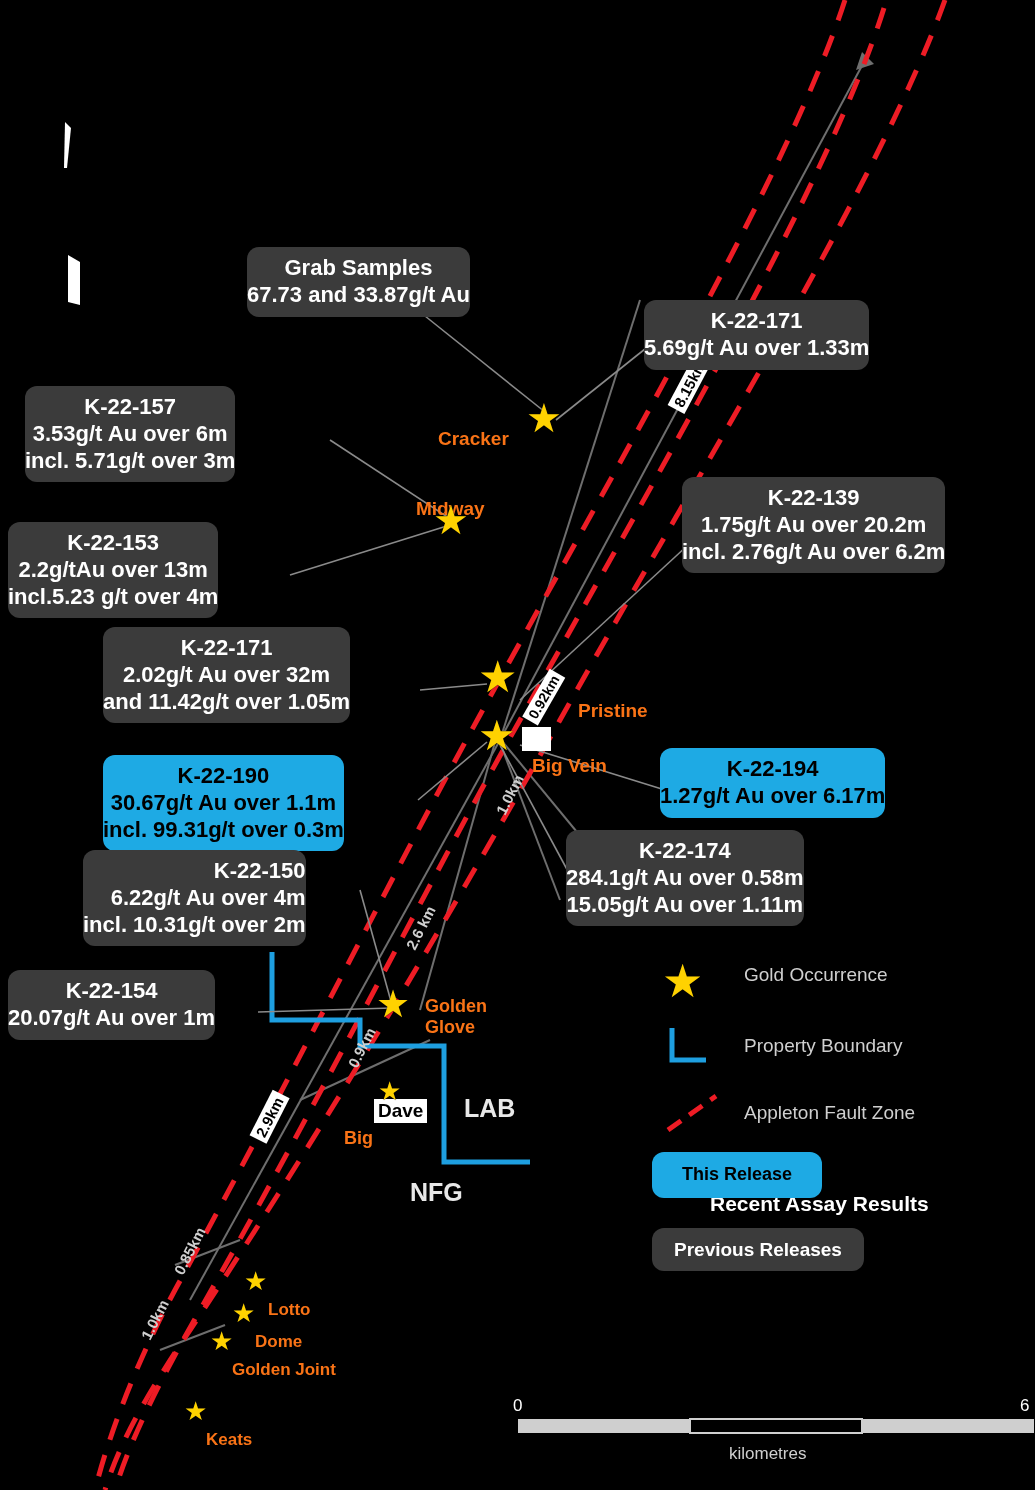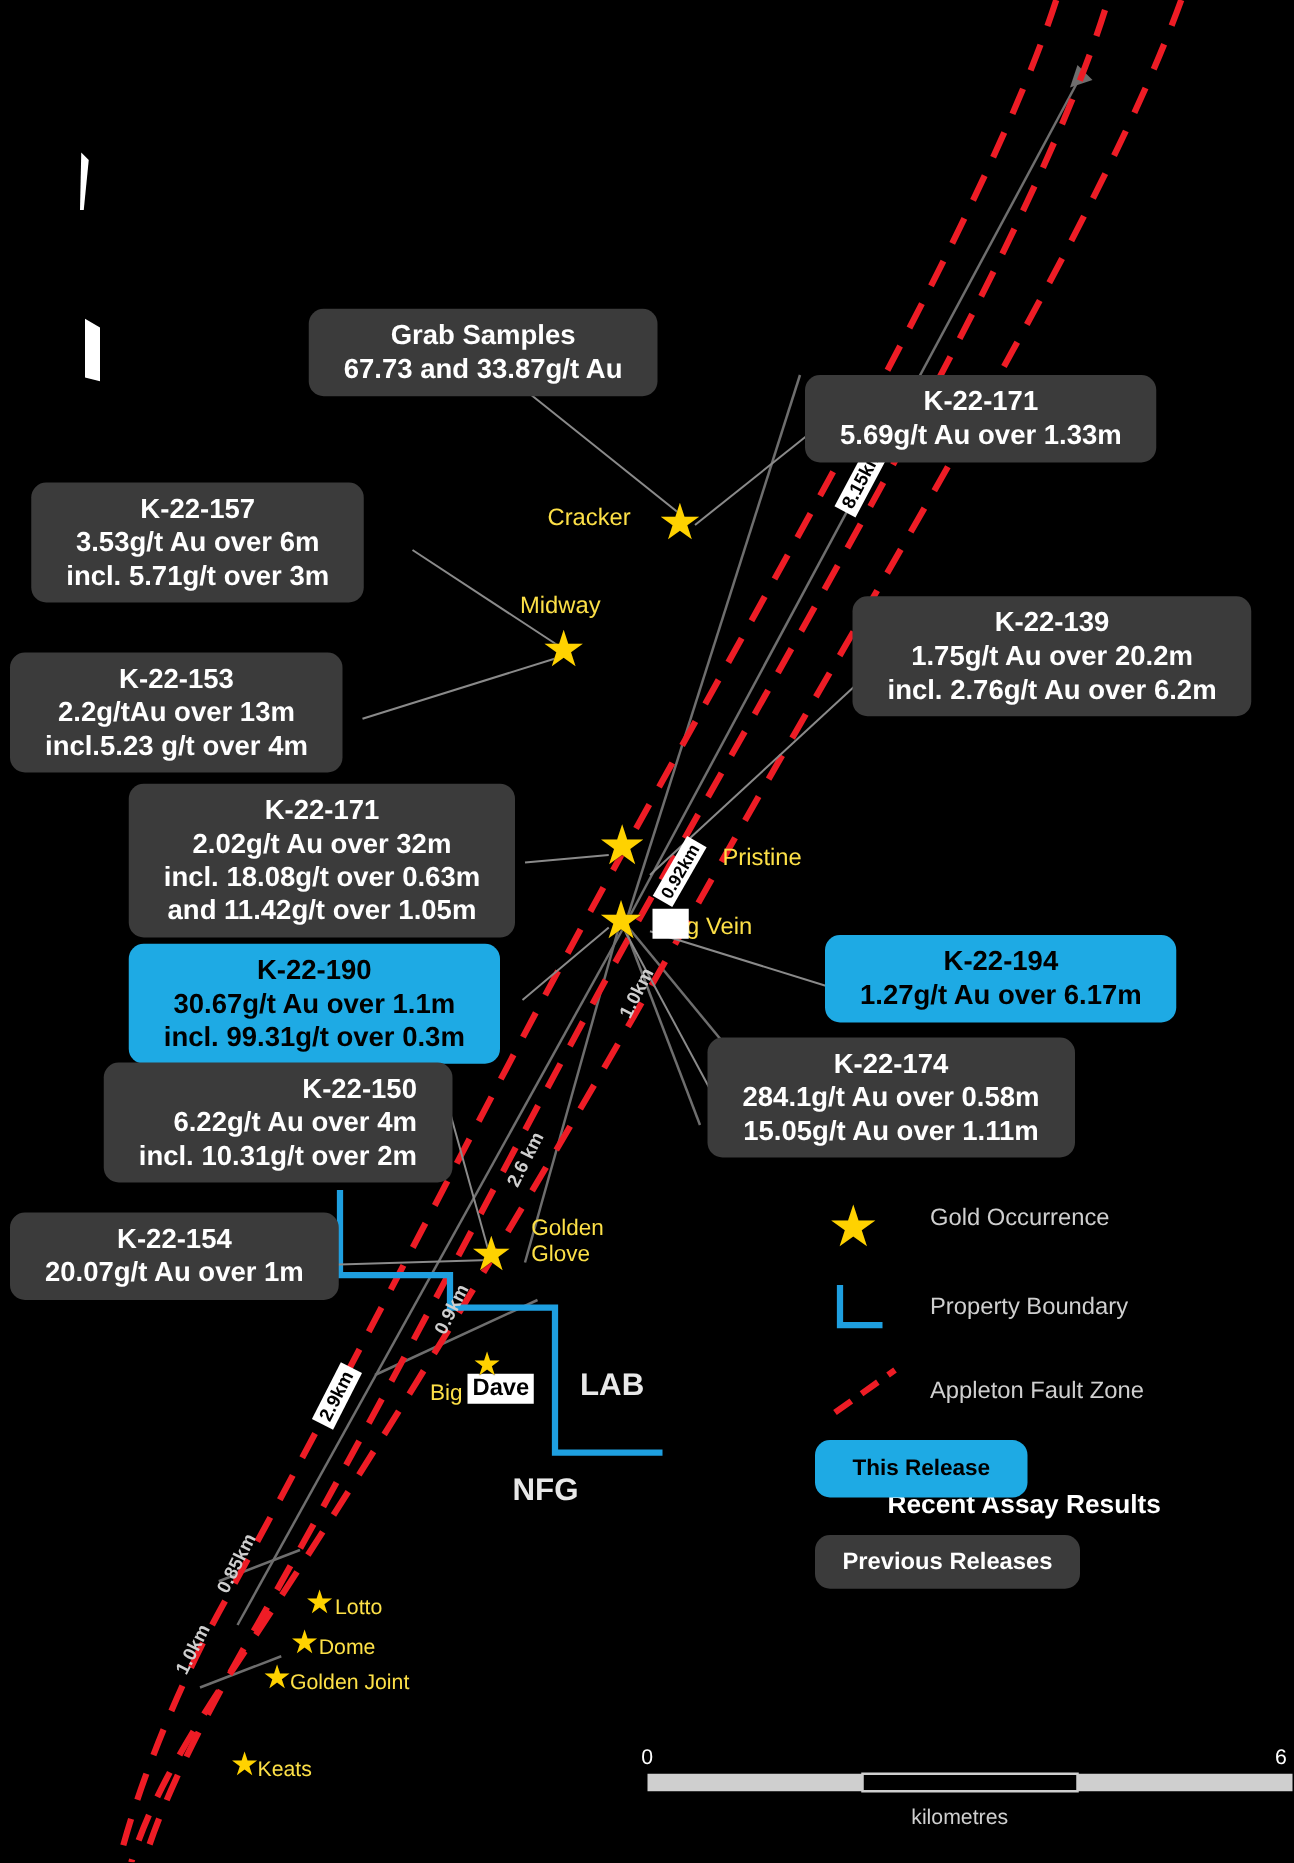--- a/index.html
+++ b/index.html
@@ -21,21 +21,21 @@
     position: absolute;
     left: 0;
     top: 0;
     width: 1035px;
     height: 1490px;
   }
   
   .callout {
     position: absolute;
     border-radius: 12px;
-    padding: 8px 28px;
+    padding: 8px 0;
     text-align: center;
     font-weight: bold;
     line-height: 1.22;
     box-sizing: border-box;
     white-space: nowrap;
   }
   .callout.grey {
     background: #3b3b3b;
     color: #ffffff;
   }
@@ -56,24 +56,25 @@
   .maplabel.white-bg {
     background: #ffffff;
     color: #000000;
     padding: 1px 4px;
   }
   .maplabel.plainwhite {
     color: #e8e8e8;
   }
   .occ-label {
     position: absolute;
-    color: #fde047;
+    color: #f97316;
     font-size: 17px;
-    font-weight: normal;
-    white-space: nowrap;
+    font-weight: bold;
+    white-space: nowrap;
+    margin-top: 24px;
   }
   
   .star {
     position: absolute;
     color: #ffd200;
     line-height: 1;
     text-shadow: 0 0 1px #000;
   }
   
   .legend-label {
@@ -219,21 +220,20 @@
 
   <div class="callout grey" style="left:8px; top:522px; font-size:22px;">
     <span class="ln">K-22-153</span>
     <span class="ln">2.2g/tAu over 13m</span>
     <span class="ln">incl.5.23 g/t over 4m</span>
   </div>
 
   <div class="callout grey" style="left:103px; top:627px; font-size:22px;">
     <span class="ln">K-22-171</span>
     <span class="ln">2.02g/t Au over 32m</span>
-    <span class="ln">incl. 18.08g/t over 0.63m</span>
     <span class="ln">and 11.42g/t over 1.05m</span>
   </div>
 
   <div class="callout blue" style="left:103px; top:755px; font-size:22px;">
     <span class="ln">K-22-190</span>
     <span class="ln">30.67g/t Au over 1.1m</span>
     <span class="ln">incl. 99.31g/t over 0.3m</span>
   </div>
 
   <div class="callout blue" style="left:660px; top:748px; font-size:22px;">

